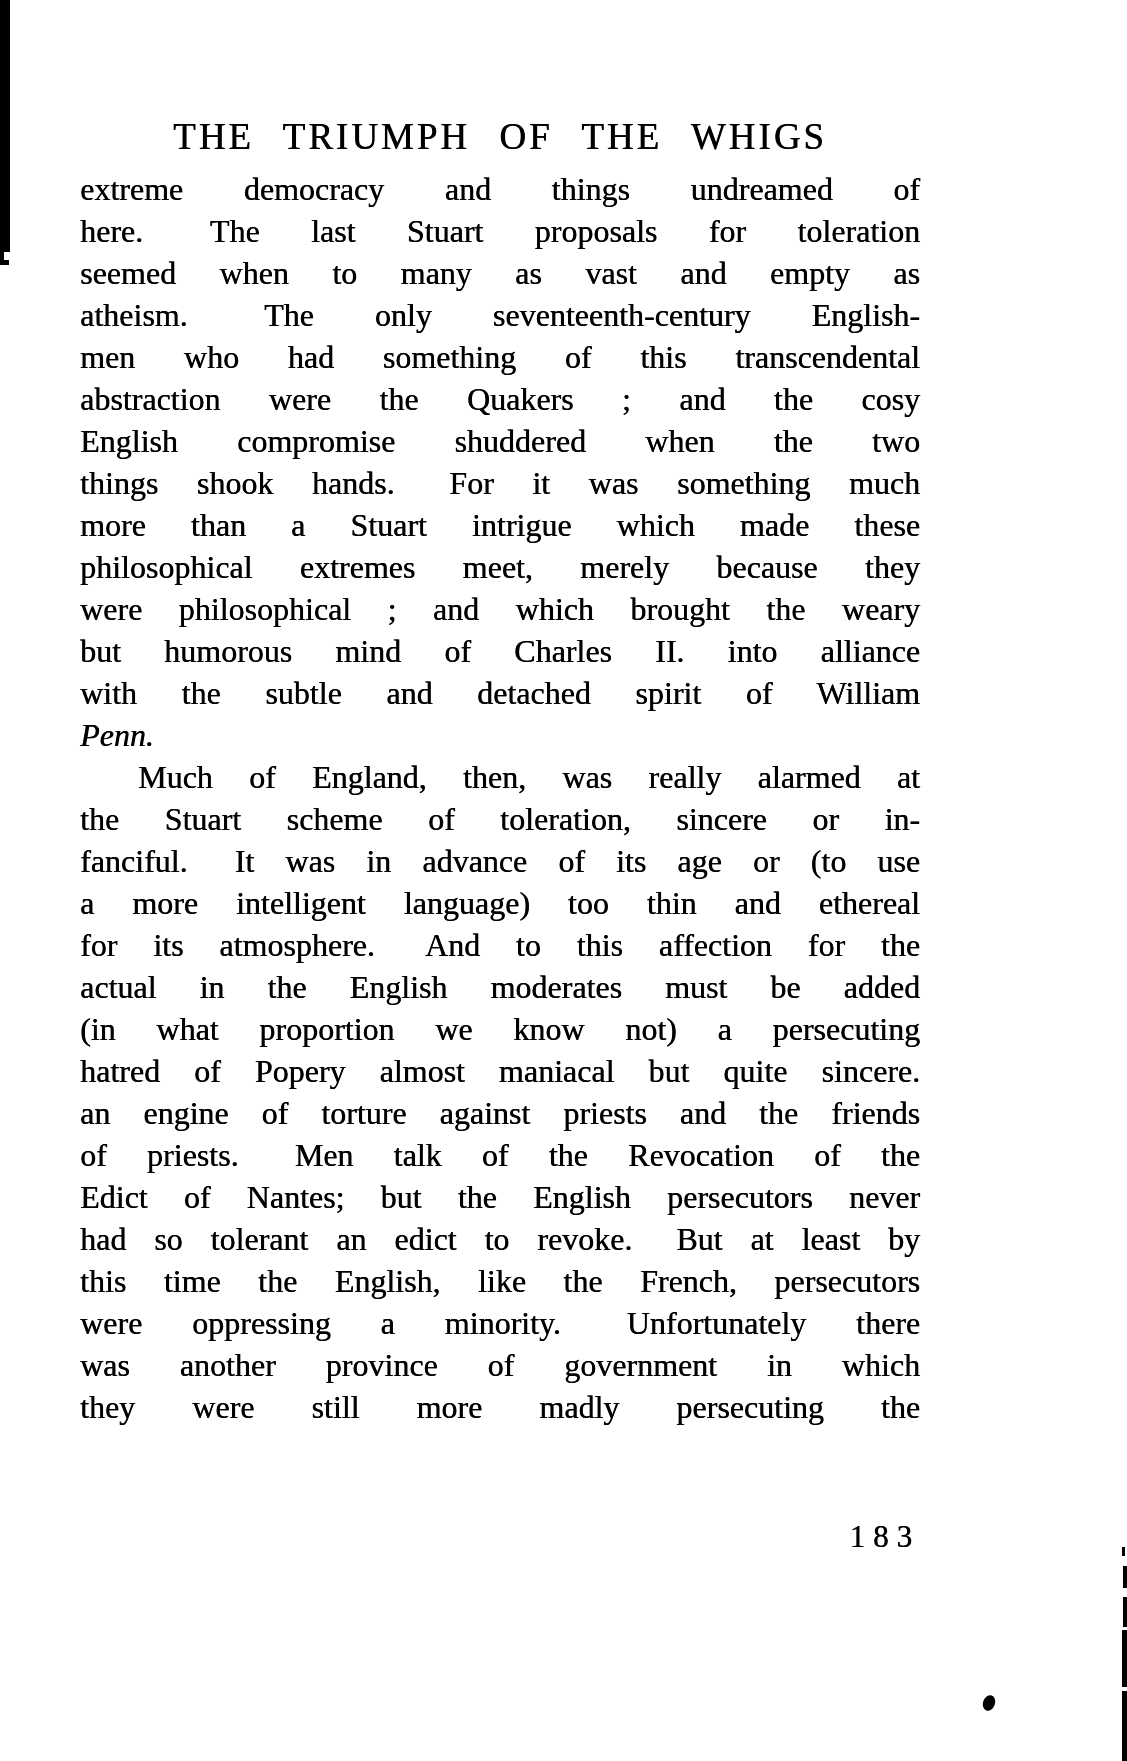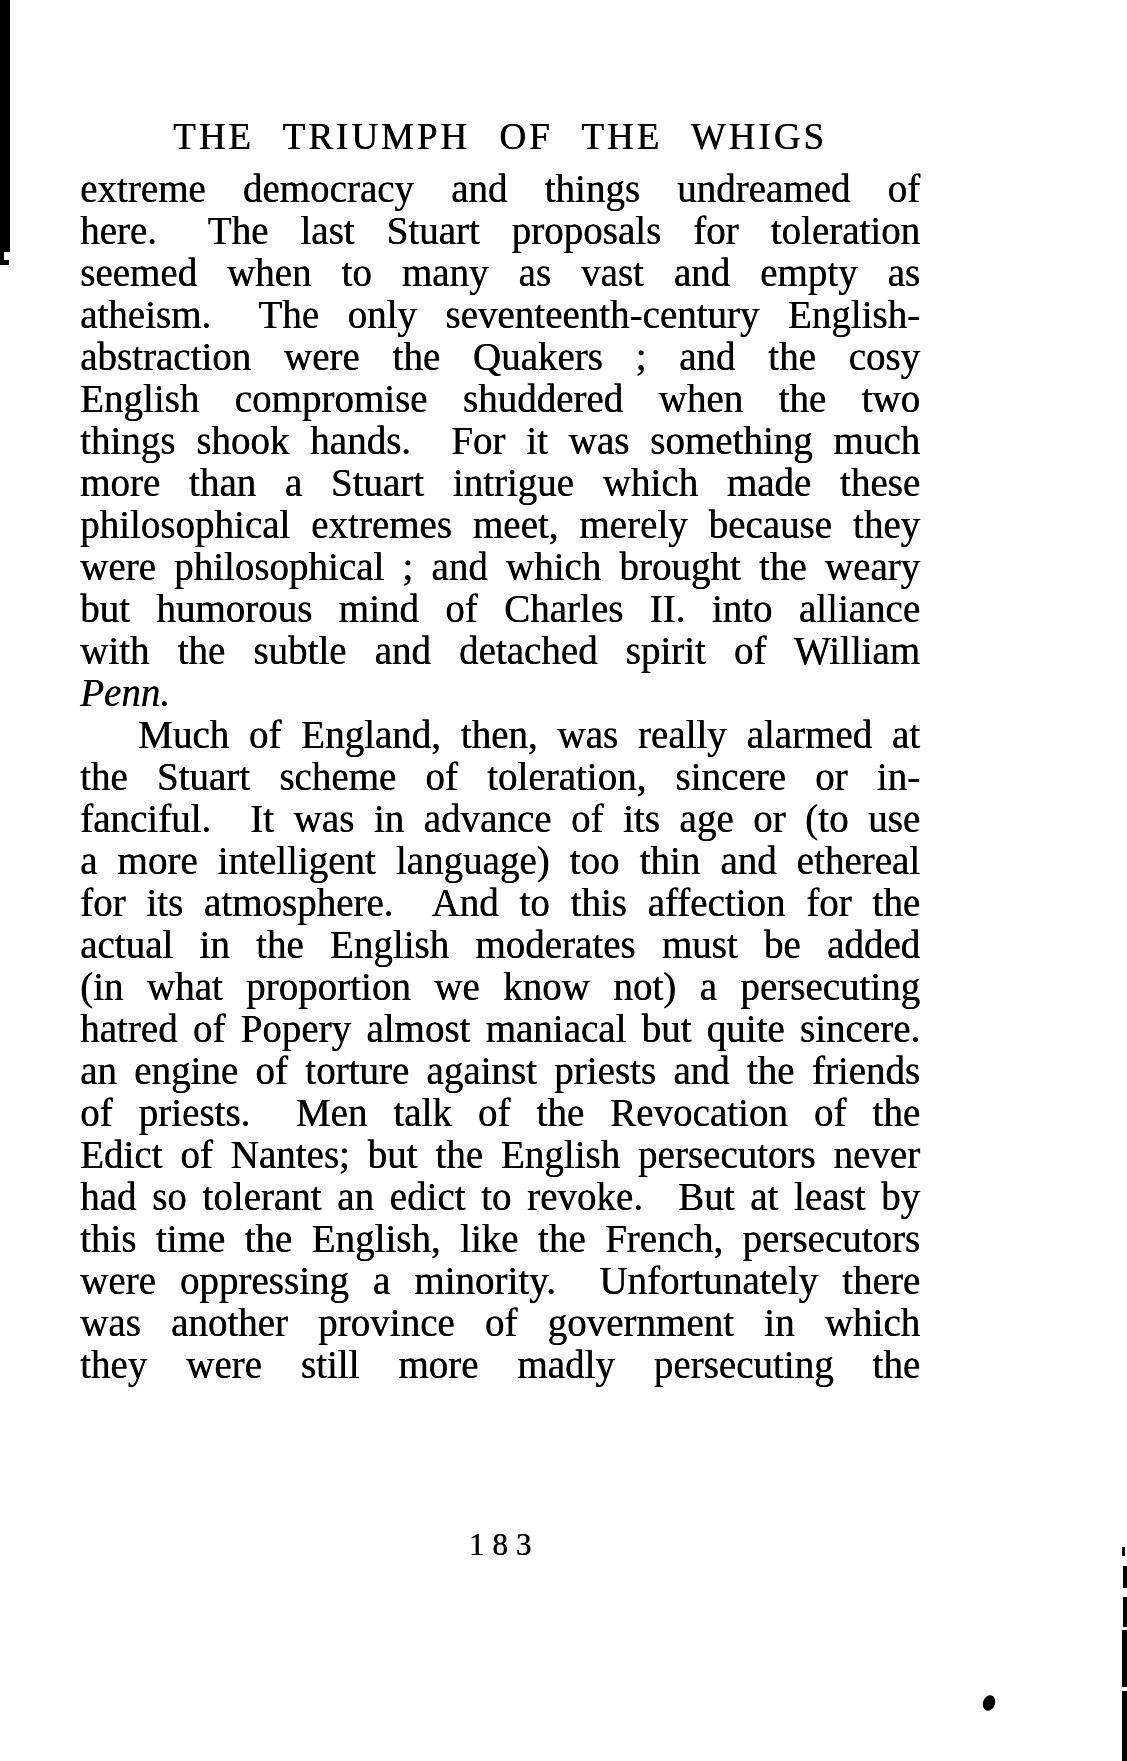--- a/index.html
+++ b/index.html
@@ -31,41 +31,40 @@
     text-shadow: 0.5px 0 0 #000;
     white-space: nowrap;
   }
   .text-column {
     position: absolute;
     left: 80px;
     top: 168px;
     width: 840px;
   }
   .line {
-    font-size: 39px;
+    font-size: 32px;
     line-height: 42px;
     text-align: justify;
     text-align-last: justify;
     text-shadow: 0.45px 0 0 #000;
     white-space: nowrap; 
   }
   .line.nojust { text-align-last: left; font-style: italic; }
   .line.indent { text-indent: 58px; }
   .page-number {
     position: absolute;
     left: 80px;
     top: 1519px;
     width: 840px;
-    text-align: center;
+    text-align: right;
     font-size: 31px;
     line-height: 36px;
     letter-spacing: 8px;
     text-indent: 8px;
     text-shadow: 0.45px 0 0 #000;
-    margin-top: 8px;
   }
   
   .artifact { position: absolute; background: #000000; }
   .left-bar       { left: 0;   top: 0;    width: 10px; height: 252px; }
   .left-bar-stub  { left: 0;   top: 252px; width: 4px;  height: 12px; }
   .left-bar-tick  { left: 0;   top: 260px; width: 9px;  height: 5px; }
   .right-seg-1 { left: 1122px; top: 1547px; width: 3px; height: 9px; }
   .right-seg-2 { left: 1123px; top: 1566px; width: 4px; height: 22px; }
   .right-seg-3 { left: 1123px; top: 1597px; width: 4px; height: 30px; }
   .right-seg-4 { left: 1122px; top: 1630px; width: 5px; height: 57px; }
@@ -91,20 +90,21 @@
   <div class="artifact right-seg-5"></div>
   <div class="artifact ink-dot"></div>
 
   <h1 class="title">THE TRIUMPH OF THE WHIGS</h1>
 
   <div class="text-column">
       <div class="line">extreme democracy and things undreamed of</div>
       <div class="line">here.  The last Stuart proposals for toleration</div>
       <div class="line">seemed when to many as vast and empty as</div>
       <div class="line">atheism.  The only seventeenth-century English-</div>
+      <div class="line">men who had something of this transcendental</div>
       <div class="line">abstraction were the Quakers ; and the cosy</div>
       <div class="line">English compromise shuddered when the two</div>
       <div class="line">things shook hands.  For it was something much</div>
       <div class="line">more than a Stuart intrigue which made these</div>
       <div class="line">philosophical extremes meet, merely because they</div>
       <div class="line">were philosophical ; and which brought the weary</div>
       <div class="line">but humorous mind of Charles II. into alliance</div>
       <div class="line">with the subtle and detached spirit of William</div>
       <div class="line nojust">Penn.</div>
       <div class="line indent">Much of England, then, was really alarmed at</div>

